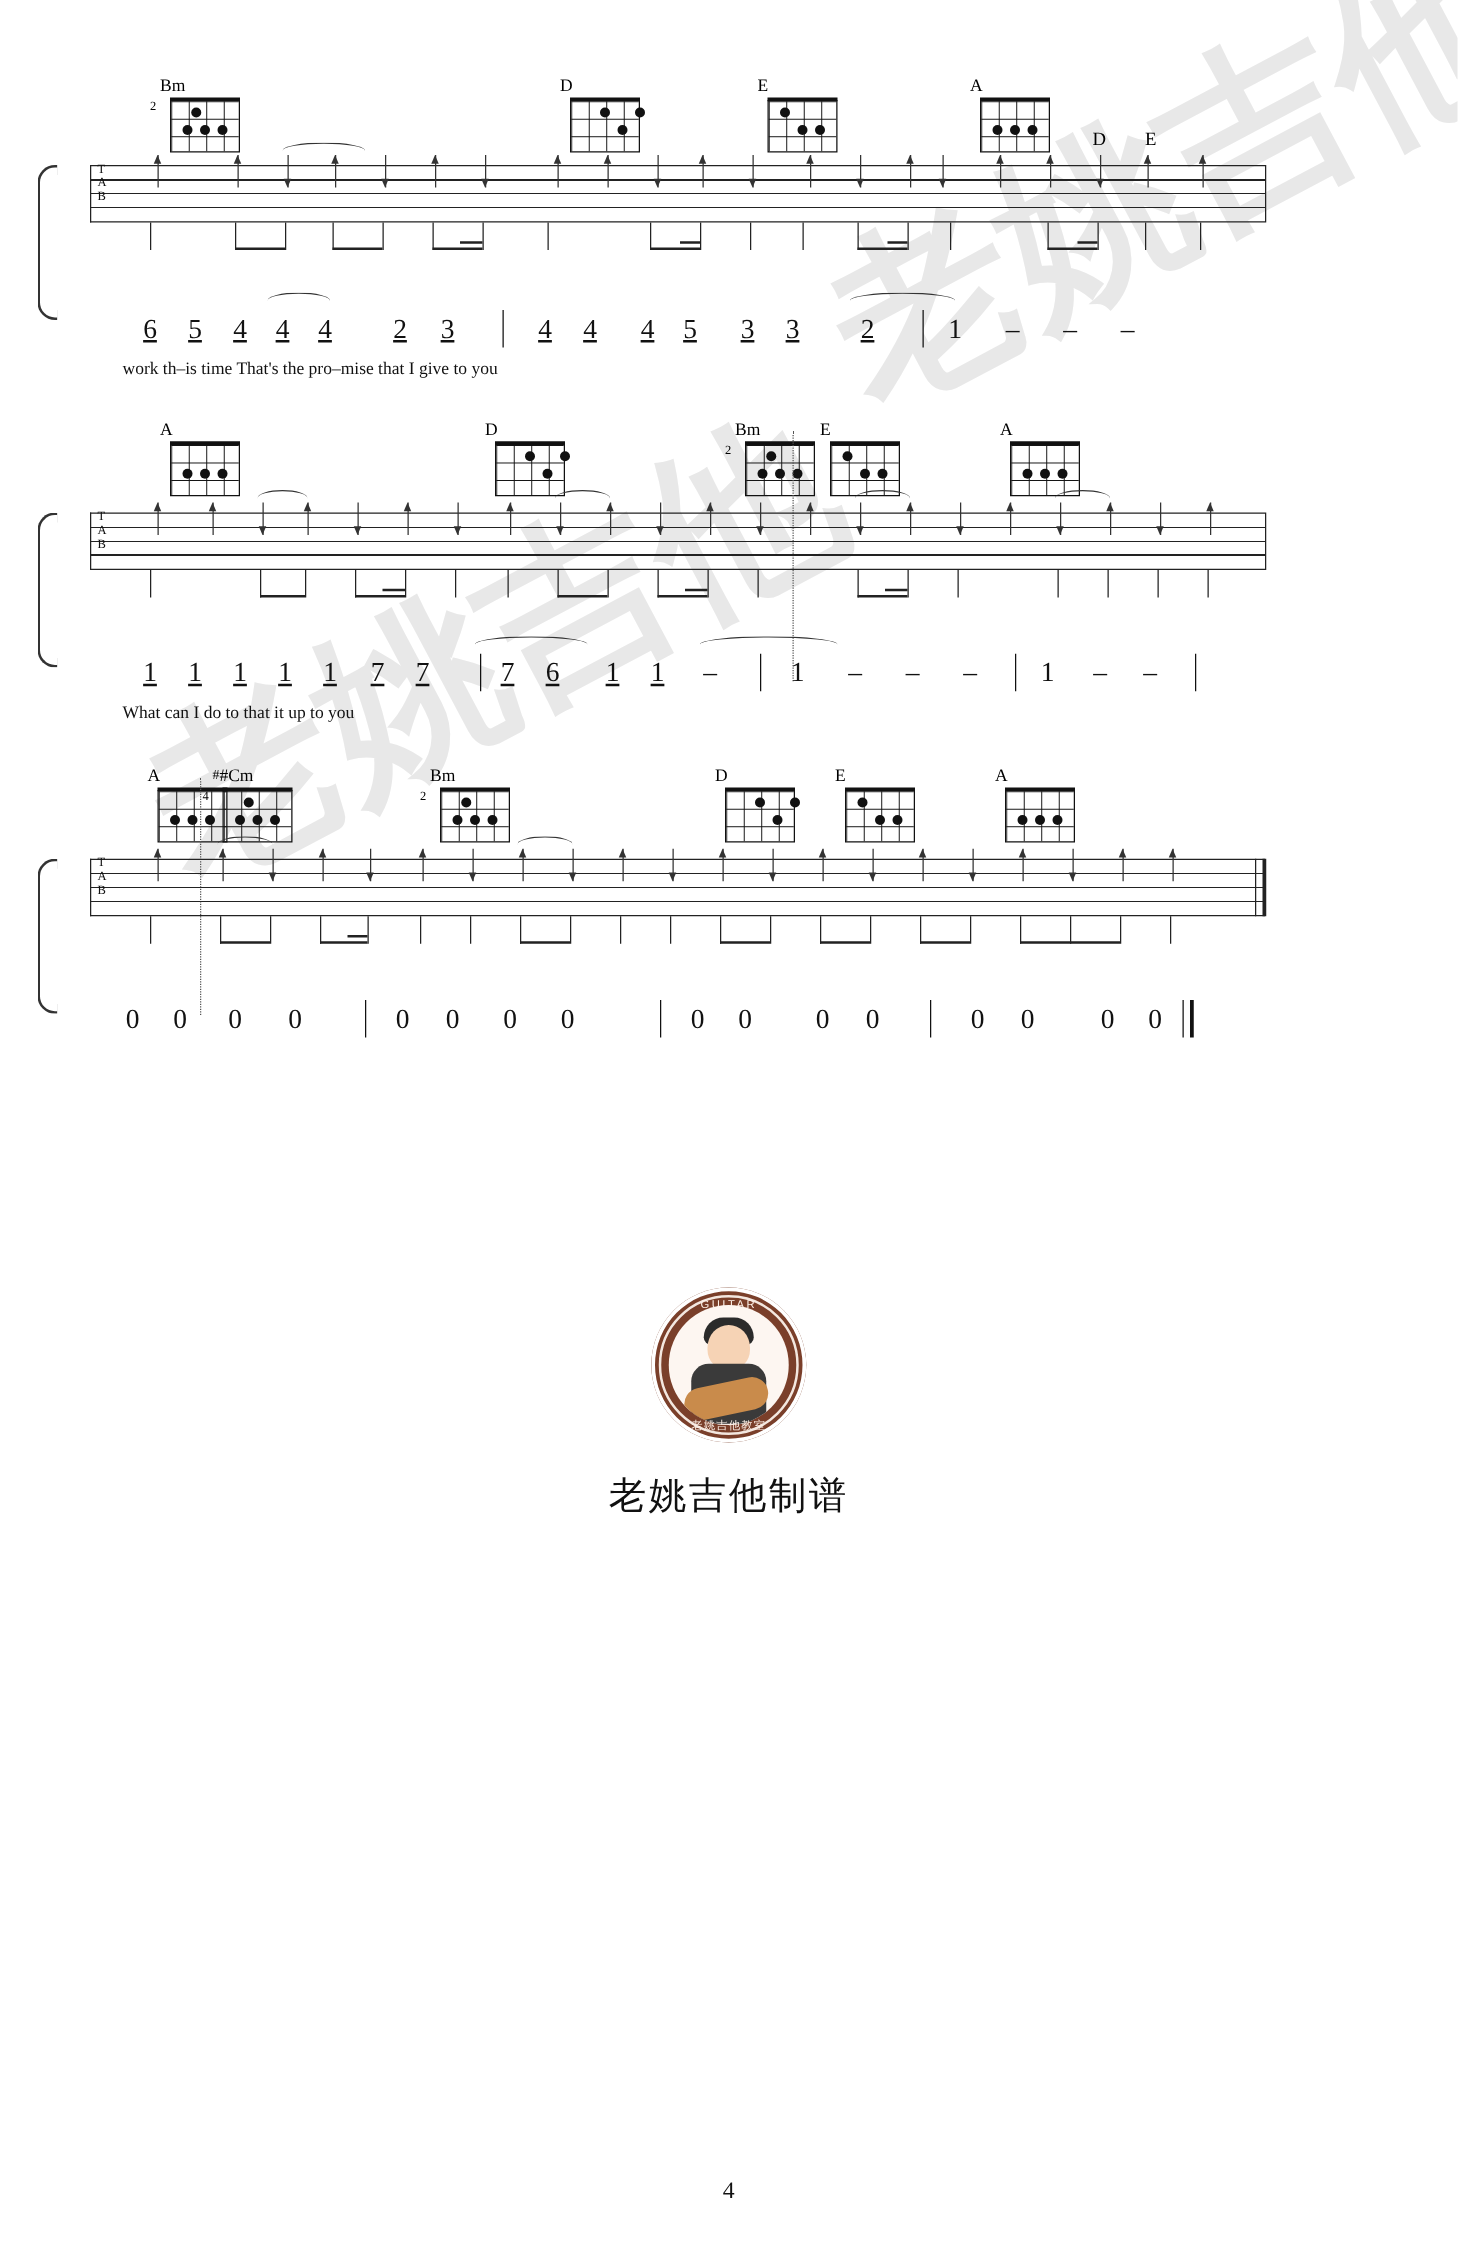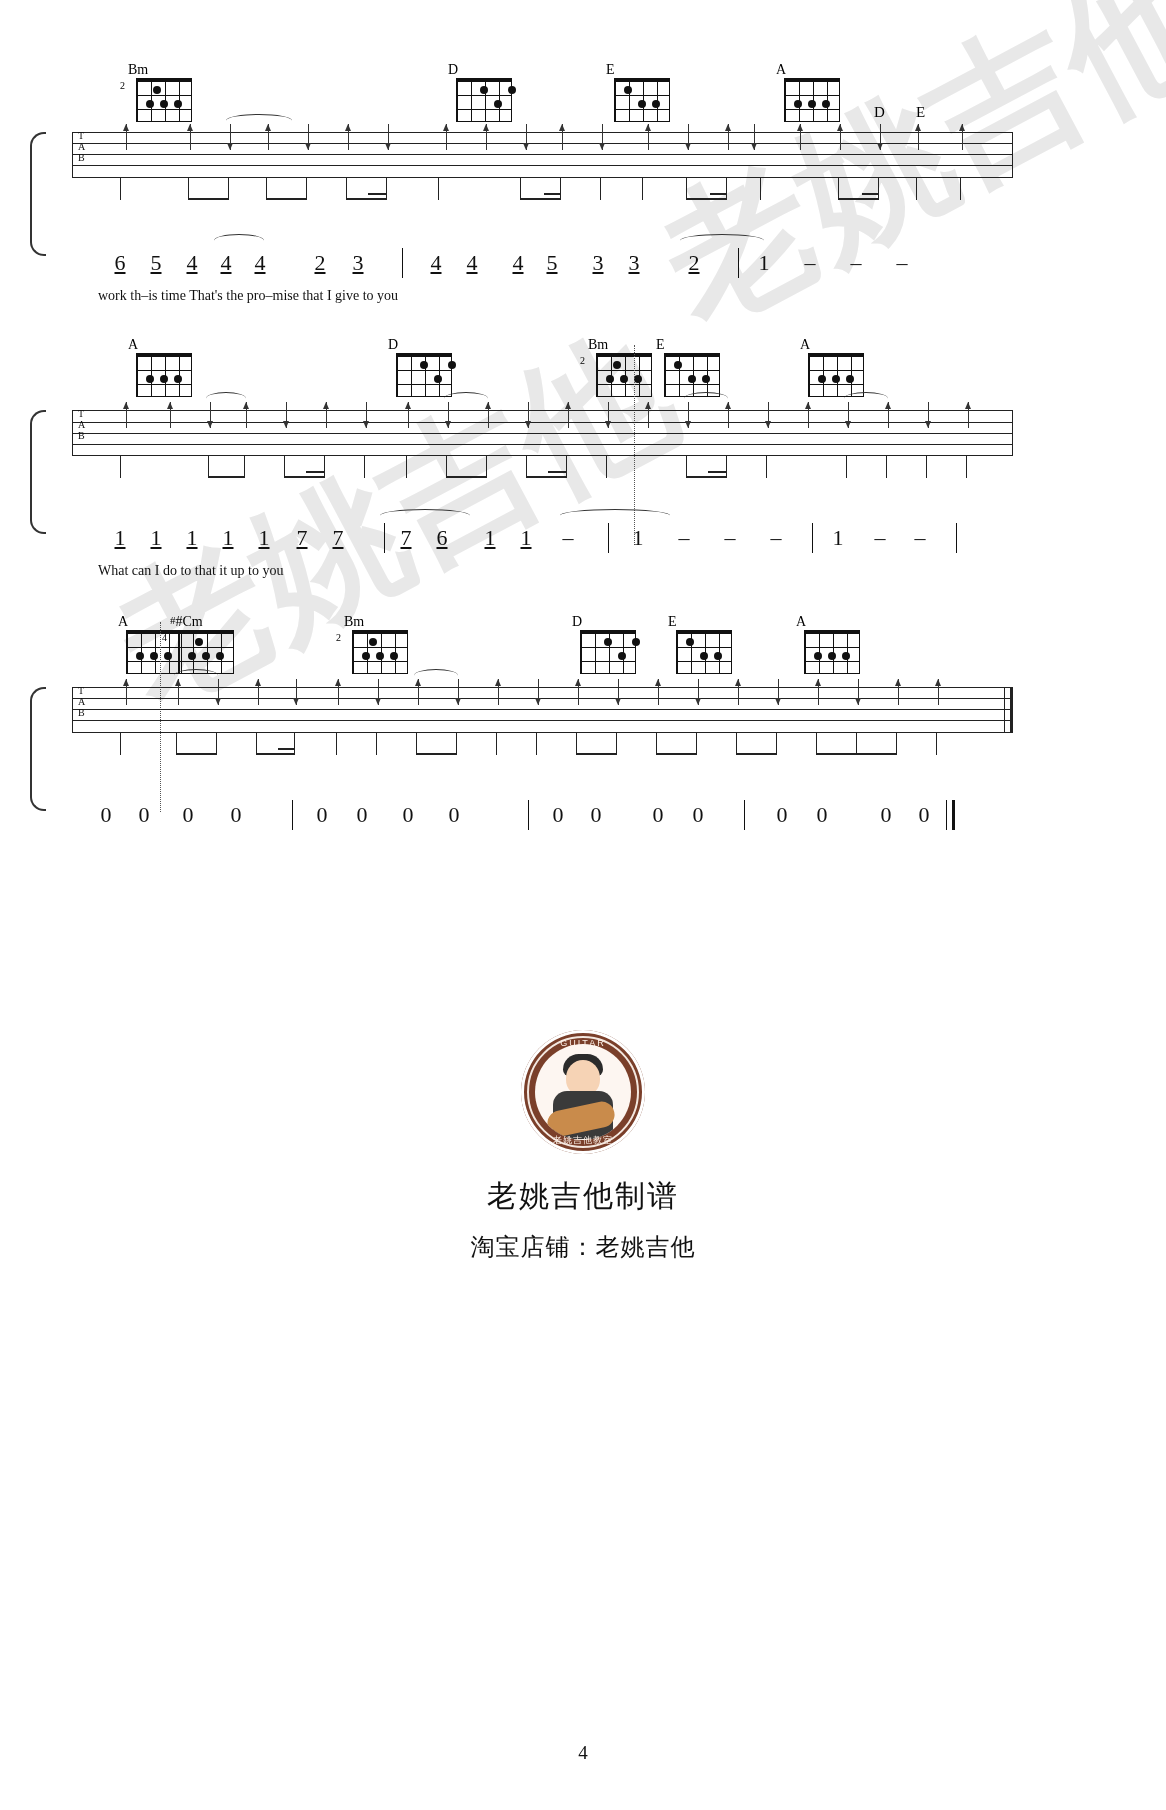--- a/index.html
+++ b/index.html
@@ -637,17 +637,16 @@
       <div class="star" style="right:16px; top:52px;">★</div>
       <div class="inner">
         <div class="hair"></div>
         <div class="head"></div>
         <div class="body"></div>
         <div class="guitar"></div>
       </div>
       <div class="botword">老姚吉他教室</div>
     </div>
     <div class="ftitle">老姚吉他制谱</div>
-    <div class="fline">淘宝店铺：老姚吉他</div>
   </div>
 
   <div class="pagenum">4</div>
 </div>
 
 </body></html>

